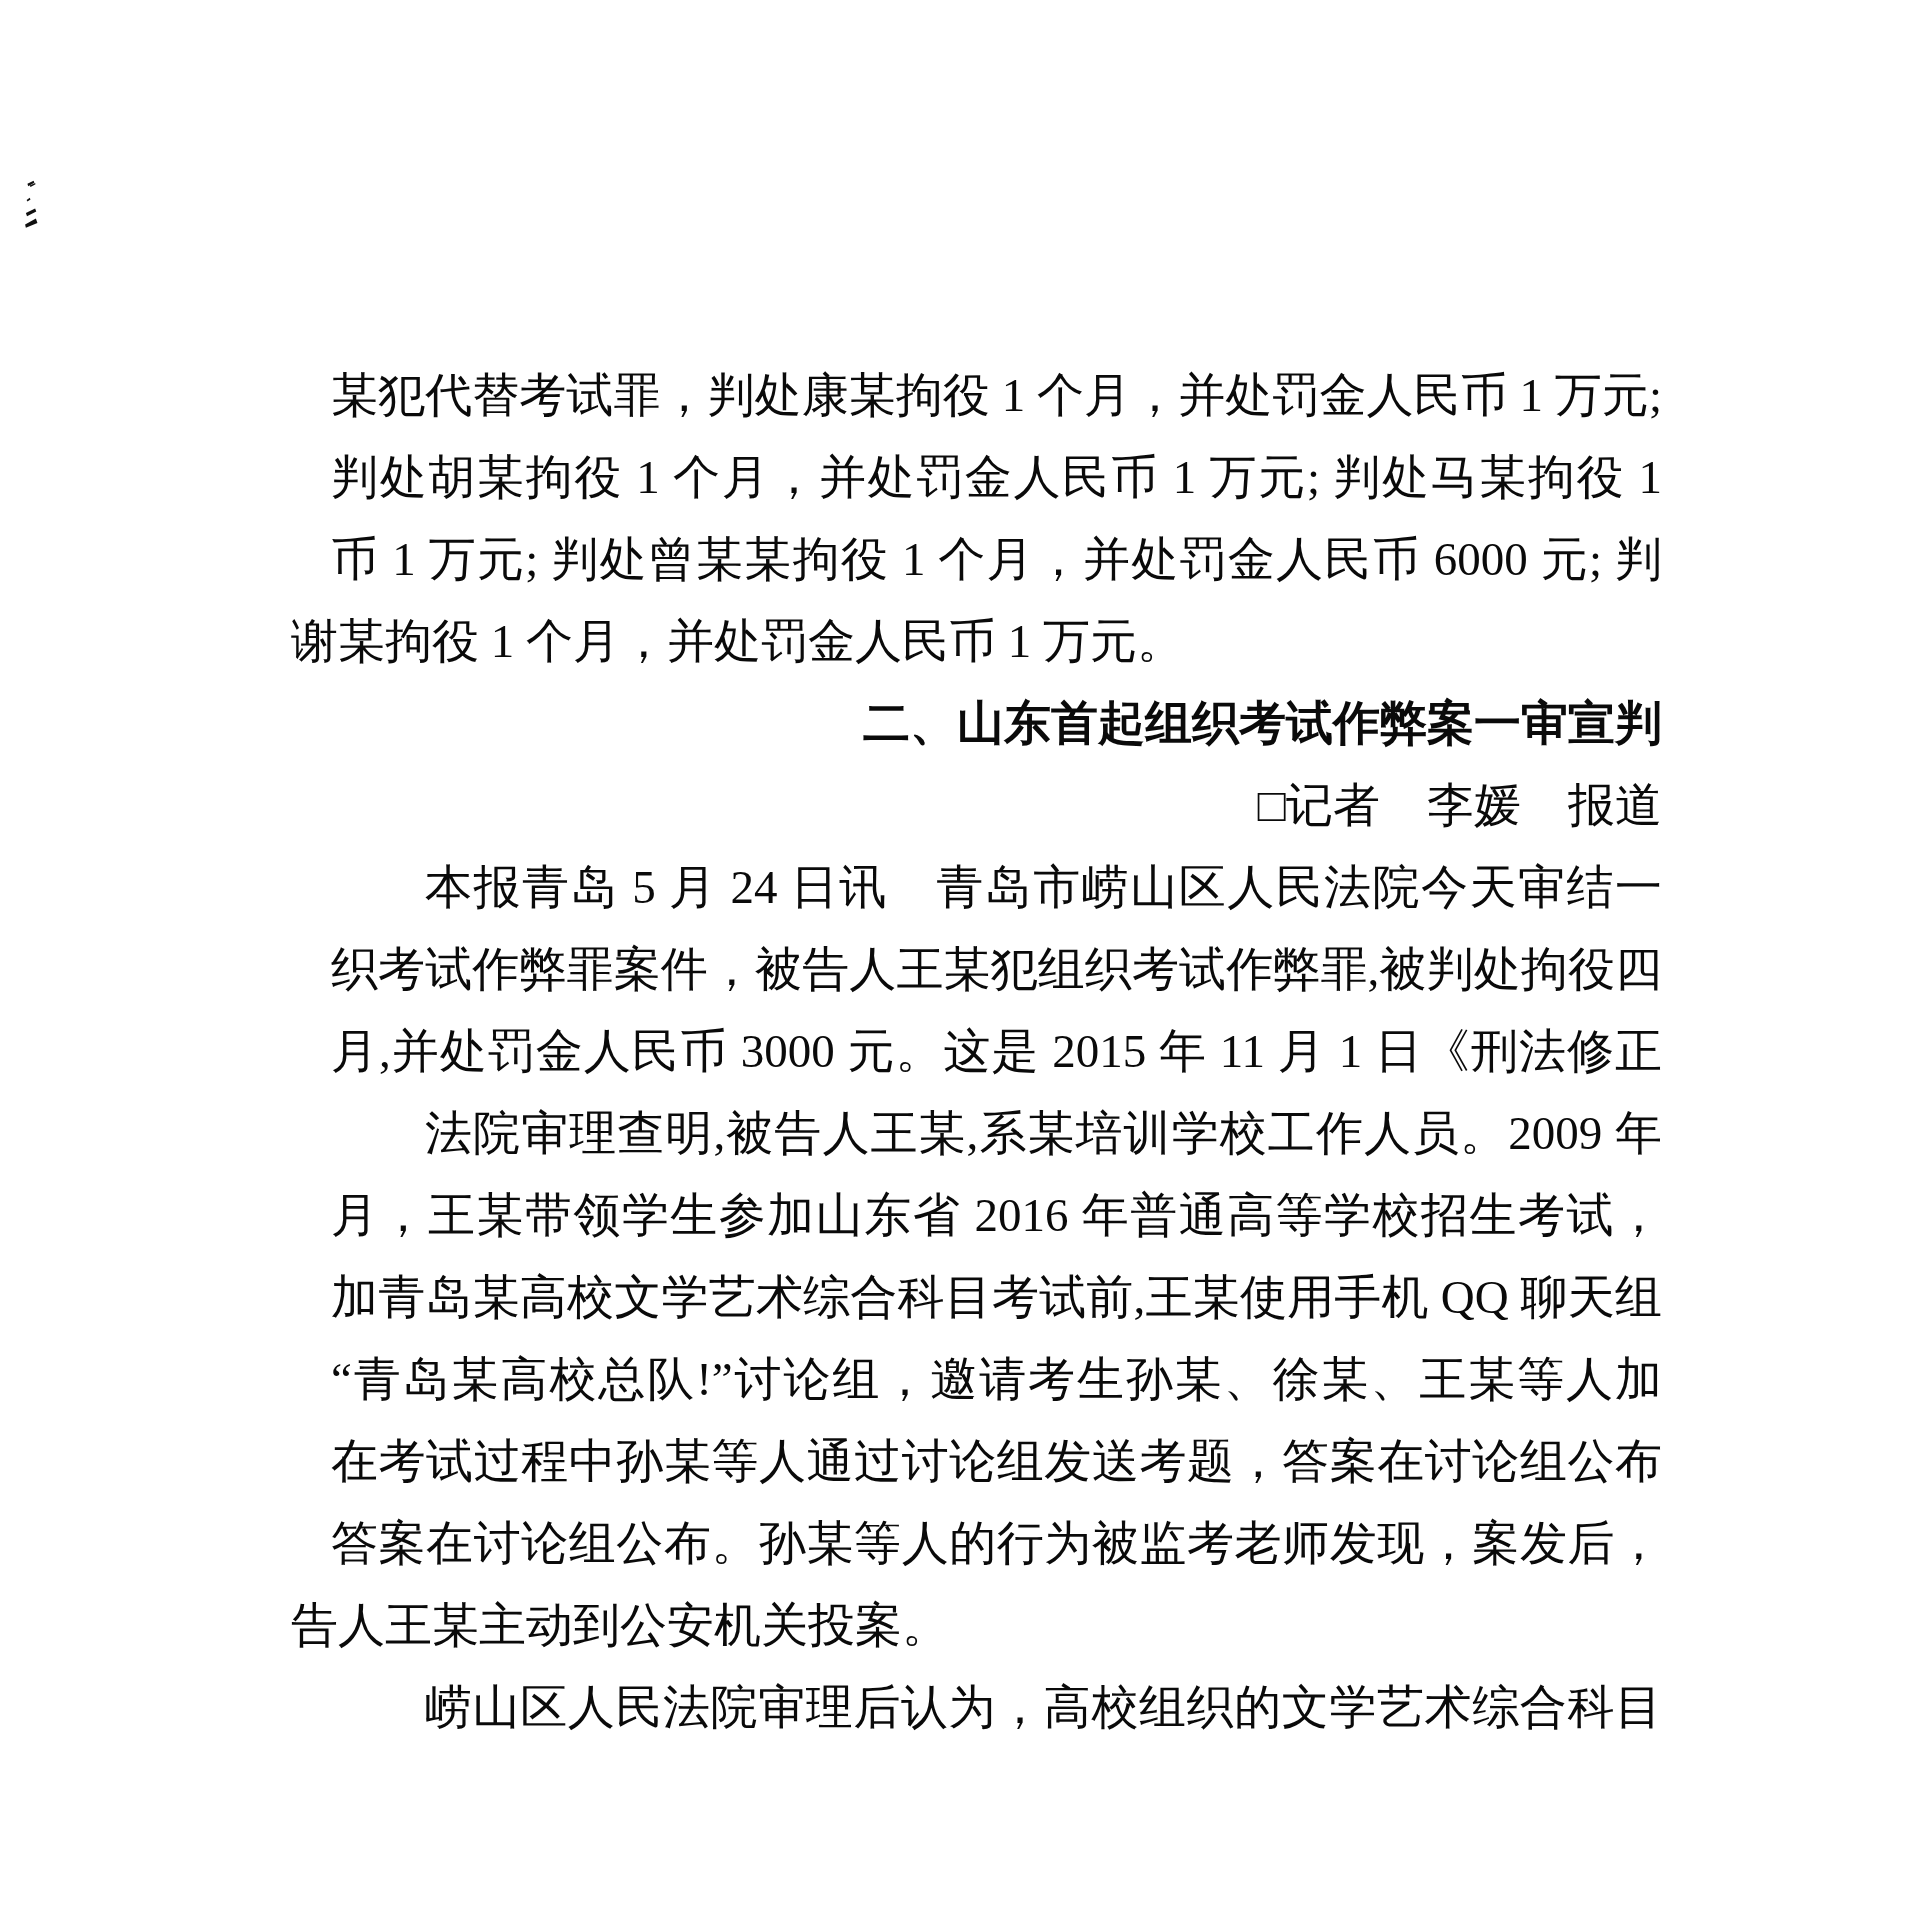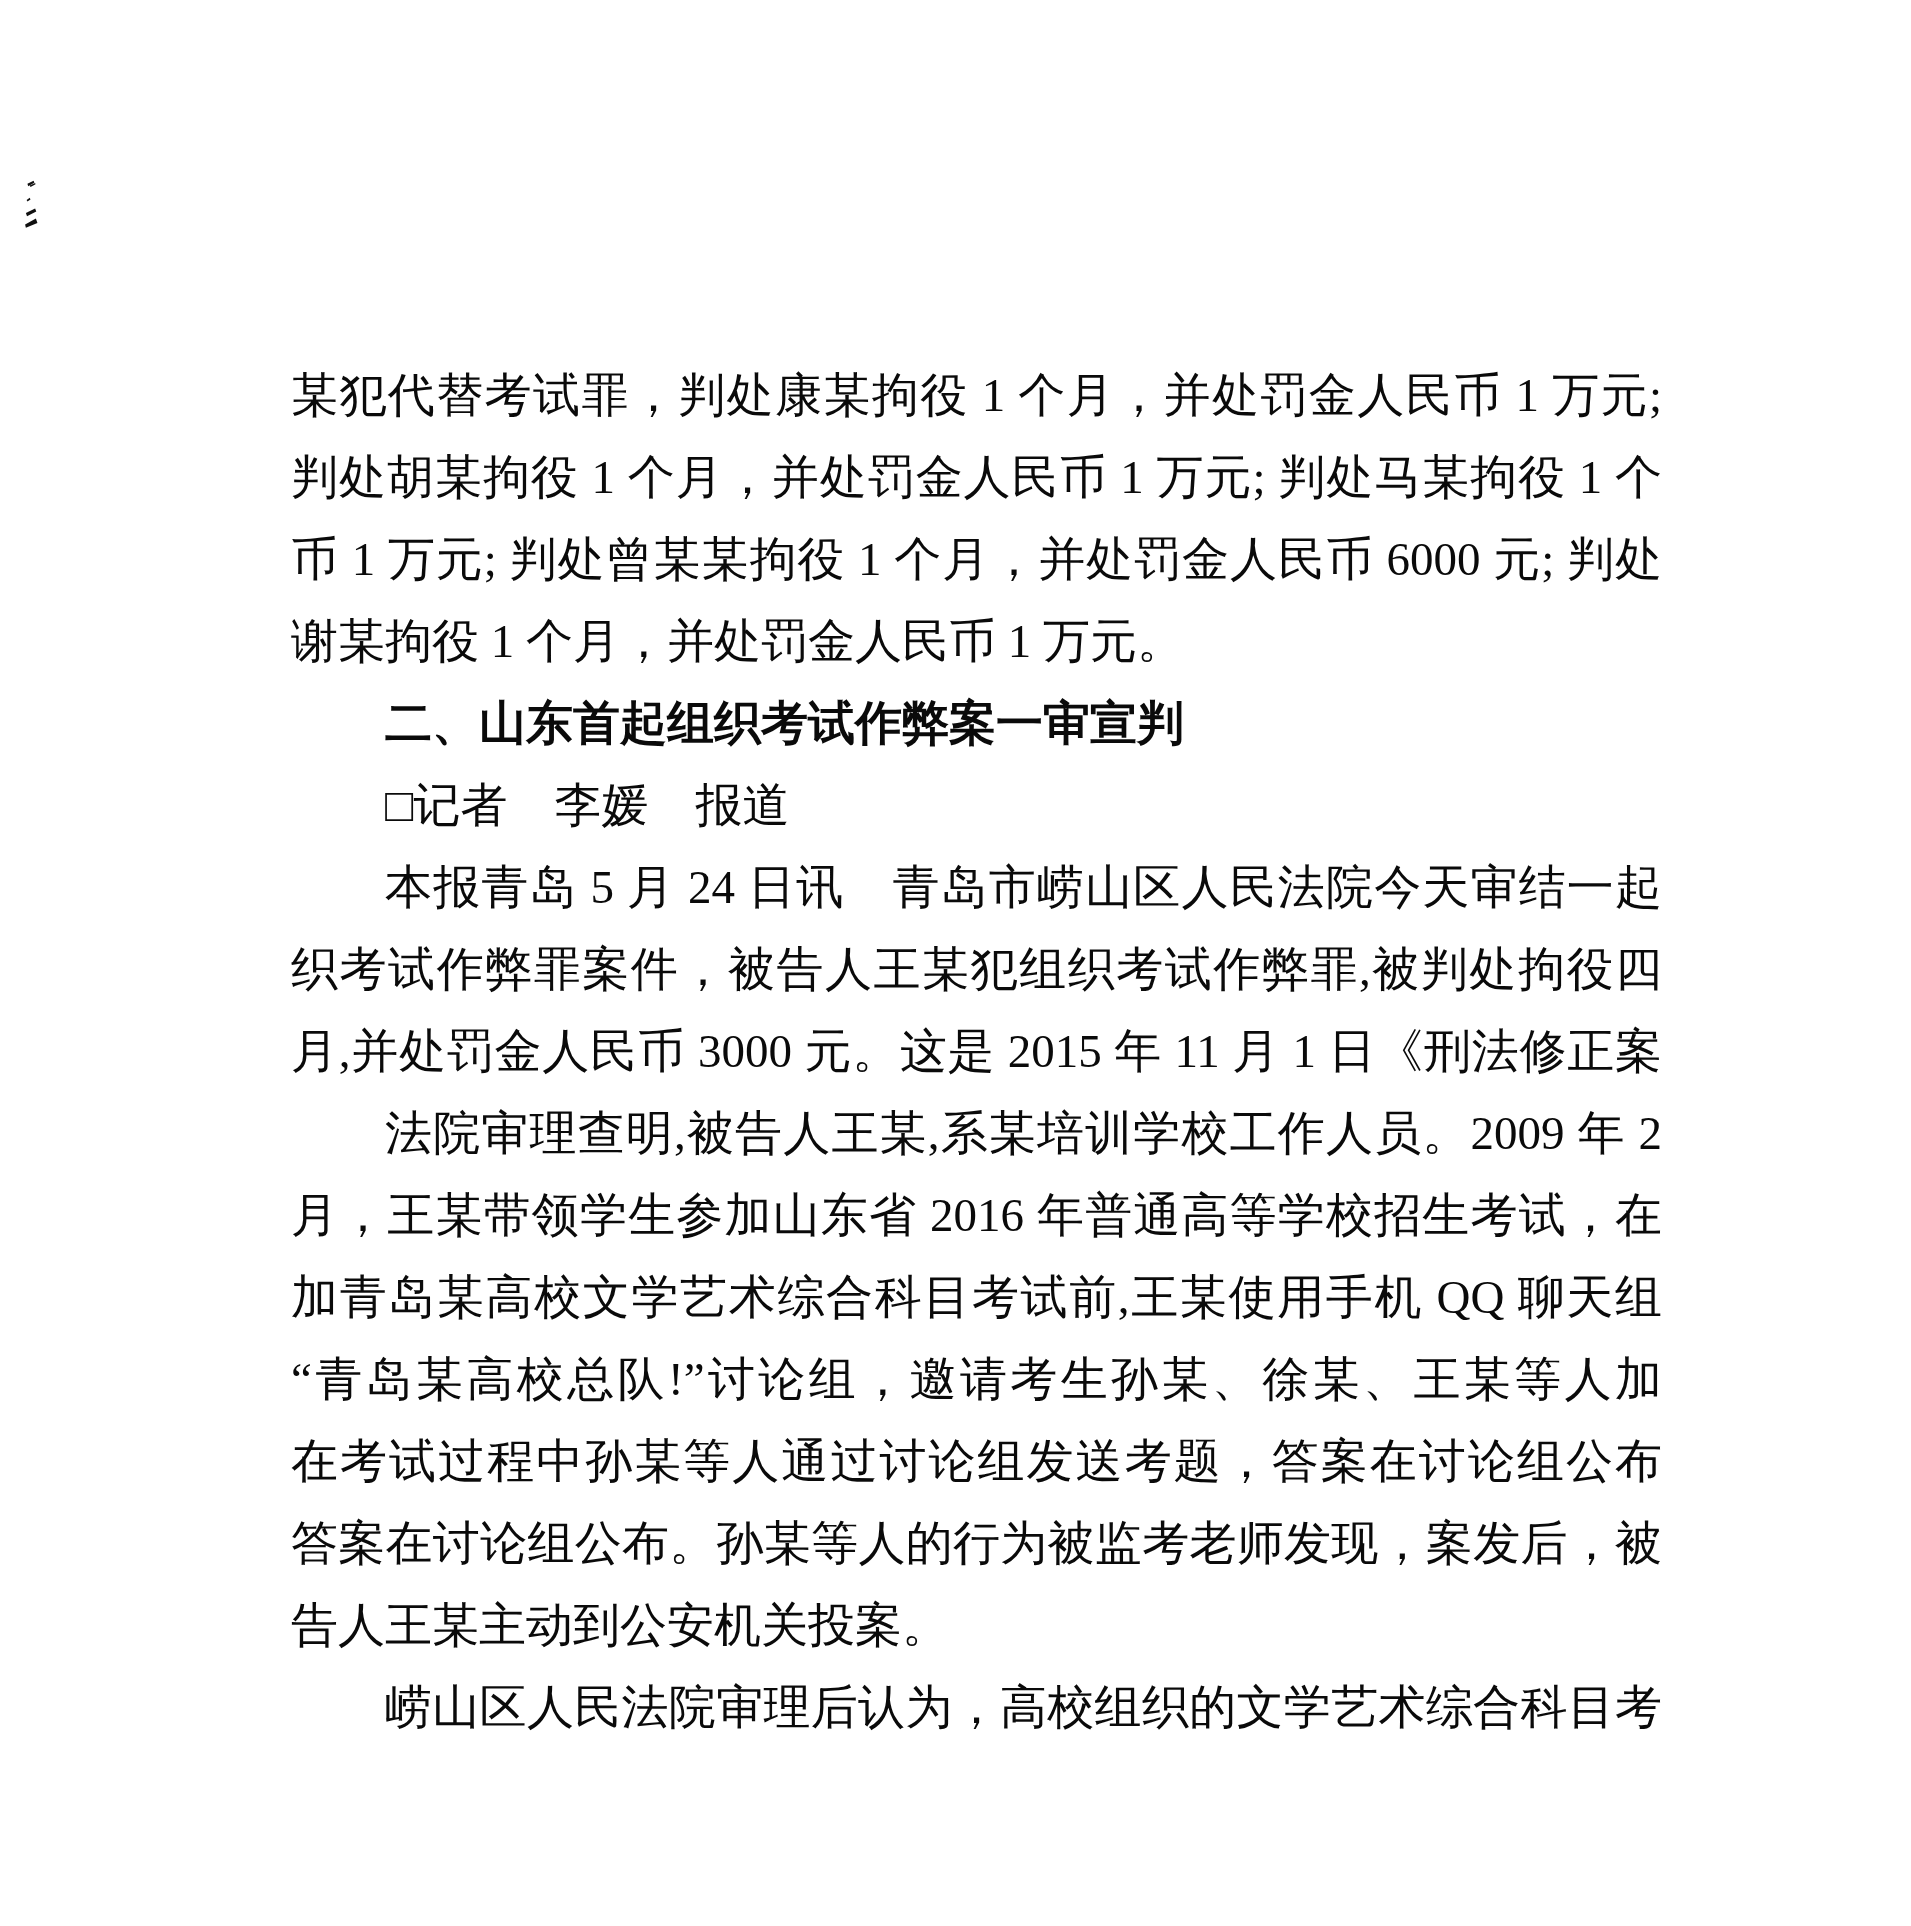--- a/index.html
+++ b/index.html
@@ -29,27 +29,28 @@
     top: 354px;
     width: 1371px;
   }
   .ln {
     margin: 0;
     padding: 0;
     font-size: 47px;
     line-height: 82px;
     height: 82px;
     overflow: hidden;
-    text-align: left;
+    text-align: right;
     color: #0a0a0a;
   }
   .j {
     text-align: justify;
     text-align-last: justify;
     text-justify: inter-character;
+    margin-left: 40px;
   }
   .e {
     text-align: center;
     text-align-last: left;
   }
   .h {
     font-weight: bold;
   }
   .ind {
     text-indent: 2em;

